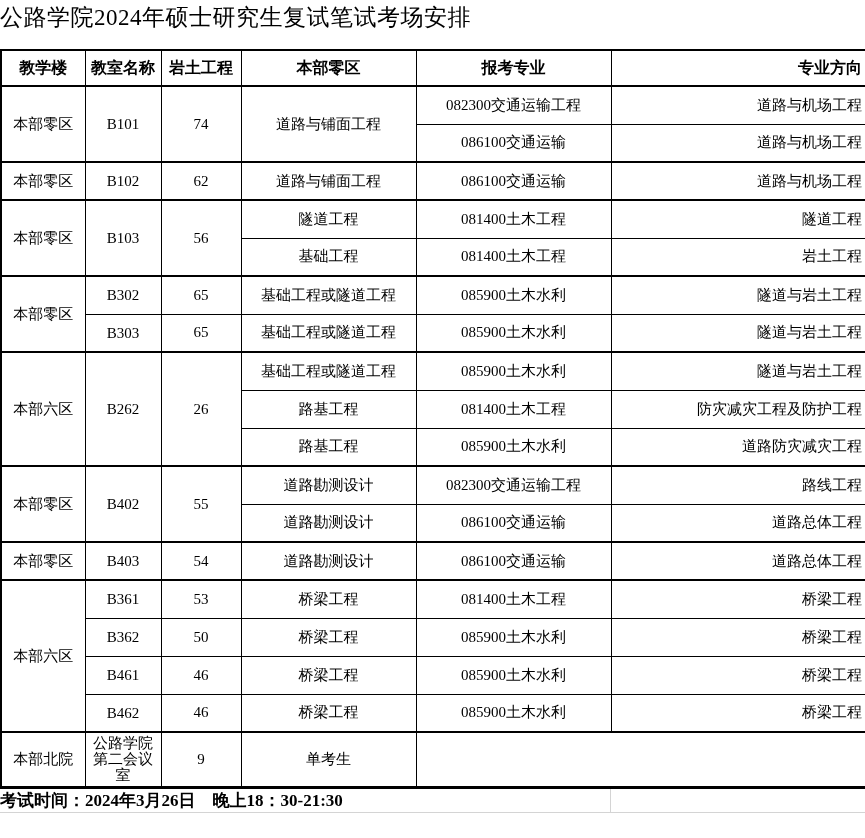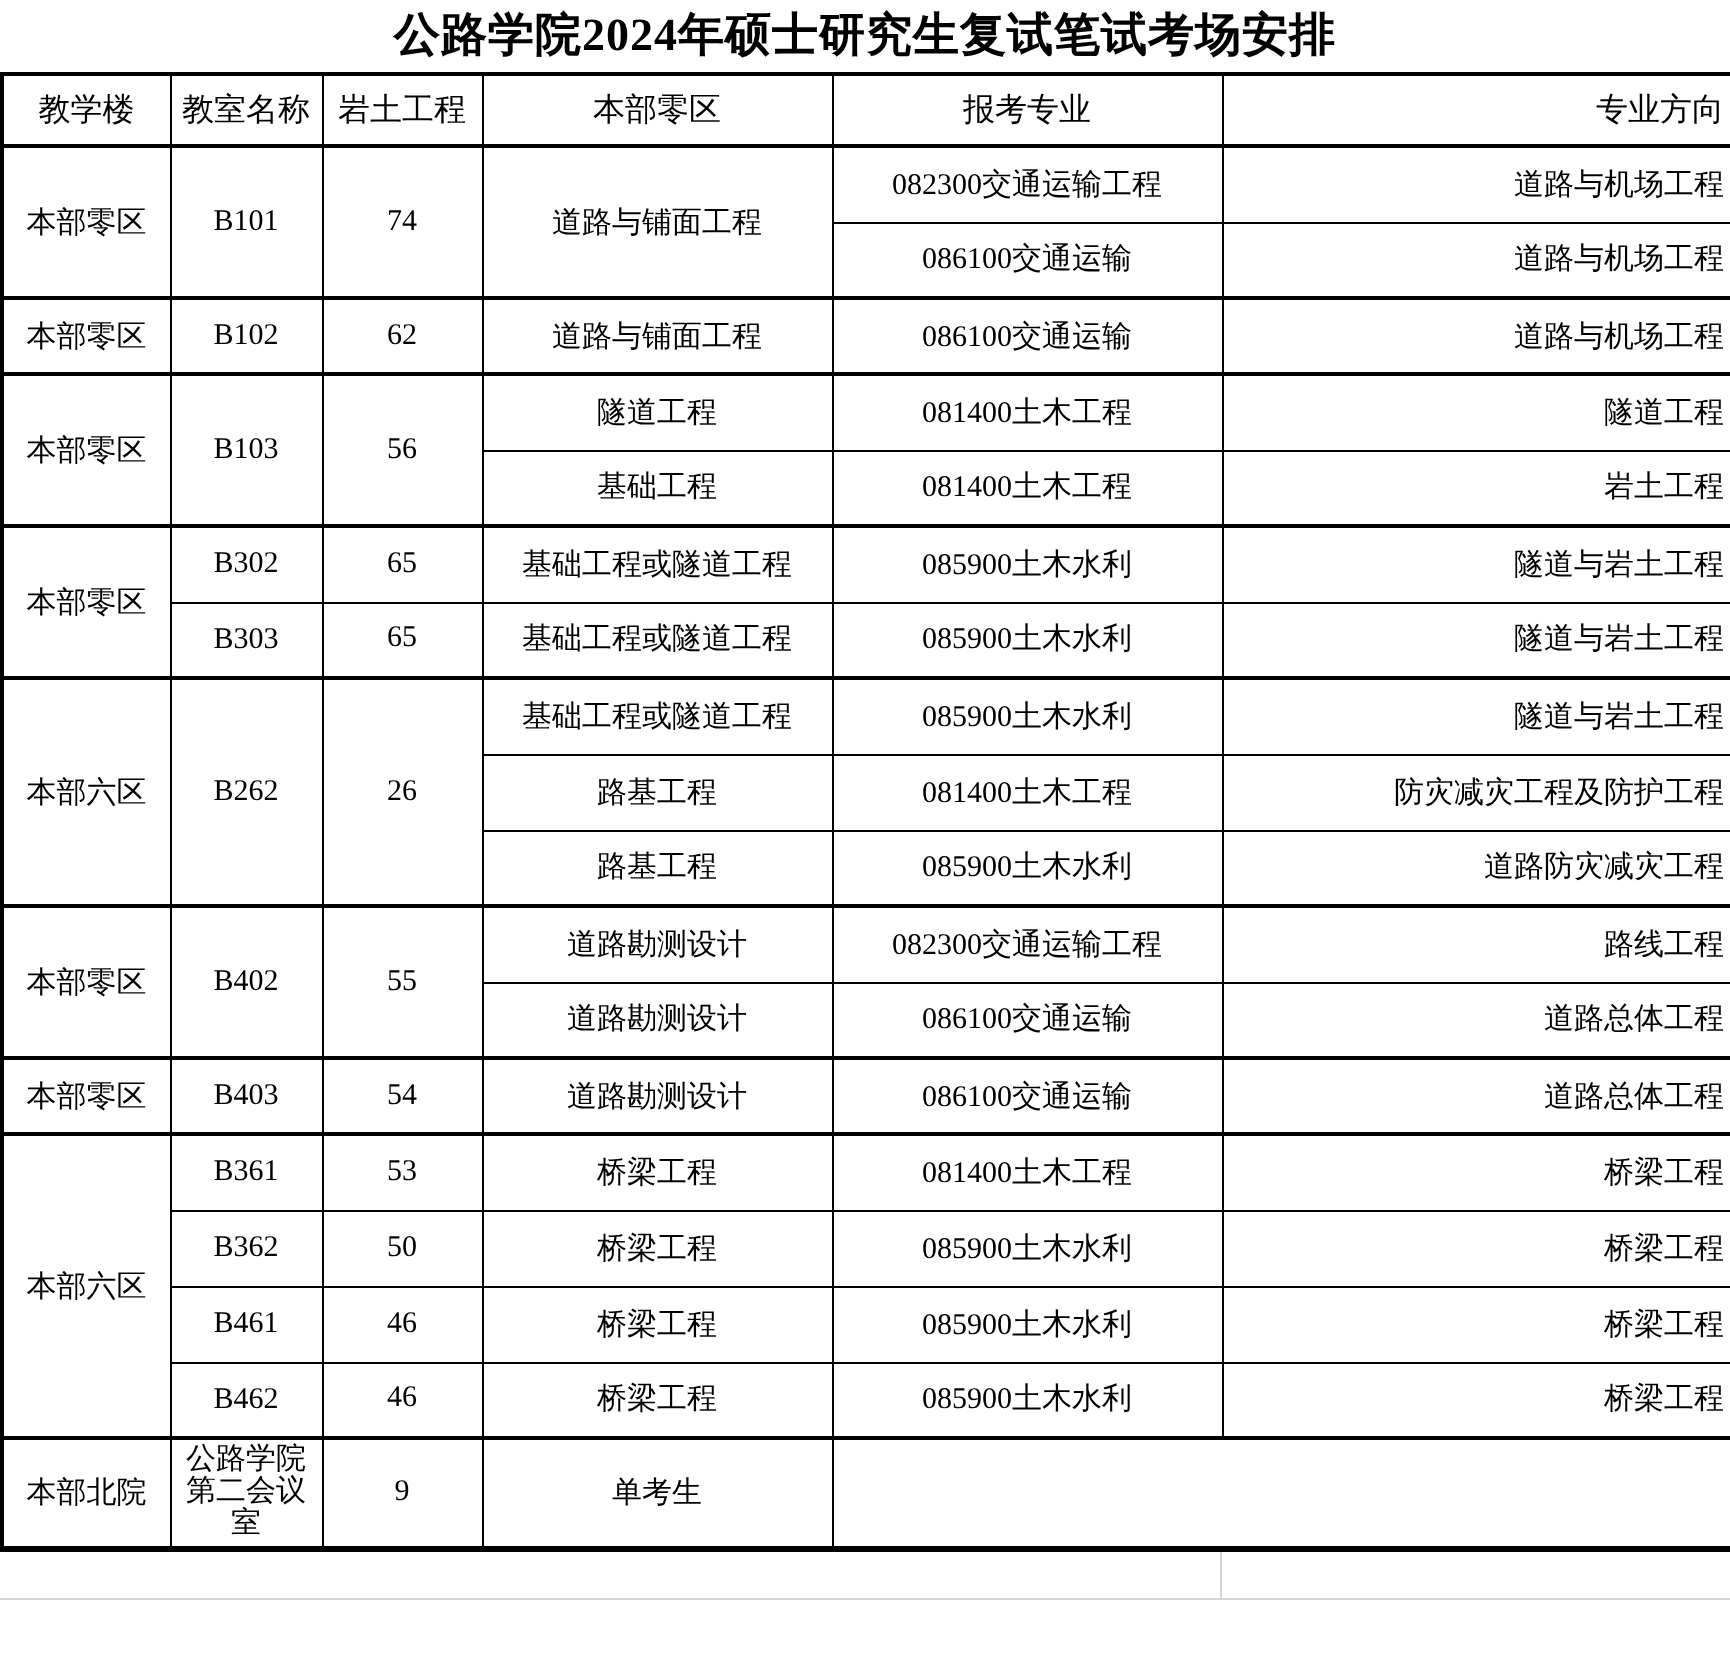--- a/index.html
+++ b/index.html
@@ -8,46 +8,45 @@
     background: #ffffff;
     width: 865px;
     height: 838px;
     overflow: hidden;
     color: #000;
     font-family: "Liberation Serif", "DejaVu Serif", serif;
   }
   .sheet { width: 865px; height: 838px; position: relative; }
 
   .doc-title {
-    height: 36px;
+    height: 49px;
     line-height: 36px;
-    text-align: center;
     font-size: 23px;
-    font-weight: bold;
+    font-weight: normal;
     letter-spacing: 0.5px;
     font-family: "Liberation Serif", "DejaVu Serif", serif;
   }
 
   table.exam-table {
     border-collapse: collapse;
     table-layout: fixed;
     width: 865px;
   }
   .exam-table td, .exam-table th {
     border: 1px solid #000;
     text-align: center;
     vertical-align: middle;
     padding: 0 4px;
     overflow: hidden;
     font-size: 15px;
     font-weight: 500;
   }
   .exam-table th {
     font-size: 16px;
-    font-weight: normal;
+    font-weight: bold;
     border-top: 2px solid #000;
     border-bottom: 2px solid #000;
     height: 34px;
     margin-left: 40px;
   }
   .exam-table th:first-child, .exam-table td.c-bld { border-left: 2px solid #000; }
   .exam-table th:last-child, .exam-table td:last-child { border-right: 0; text-align: right; }
   tr.sub { height: 38px; }
   tr.tall { height: 55px; }
   tr.gs > td { border-top: 2px solid #000; margin-top: 16px; }
@@ -228,17 +227,18 @@
         <td class="c-bld">本部北院</td>
         <td class="c-room">公路学院第二会议室</td>
         <td class="c-cnt">9</td>
         <td class="c-subj">单考生</td>
         <td class="c-empty" colspan="2"></td>
       </tr>
     </tbody>
   </table>
 
   <div class="footer-time">
+    <span>考试时间：2024年3月26日　晚上18：30-21:30</span>
     <div class="grid-divider"></div>
   </div>
 
 
 </div>
 
 </body></html>

